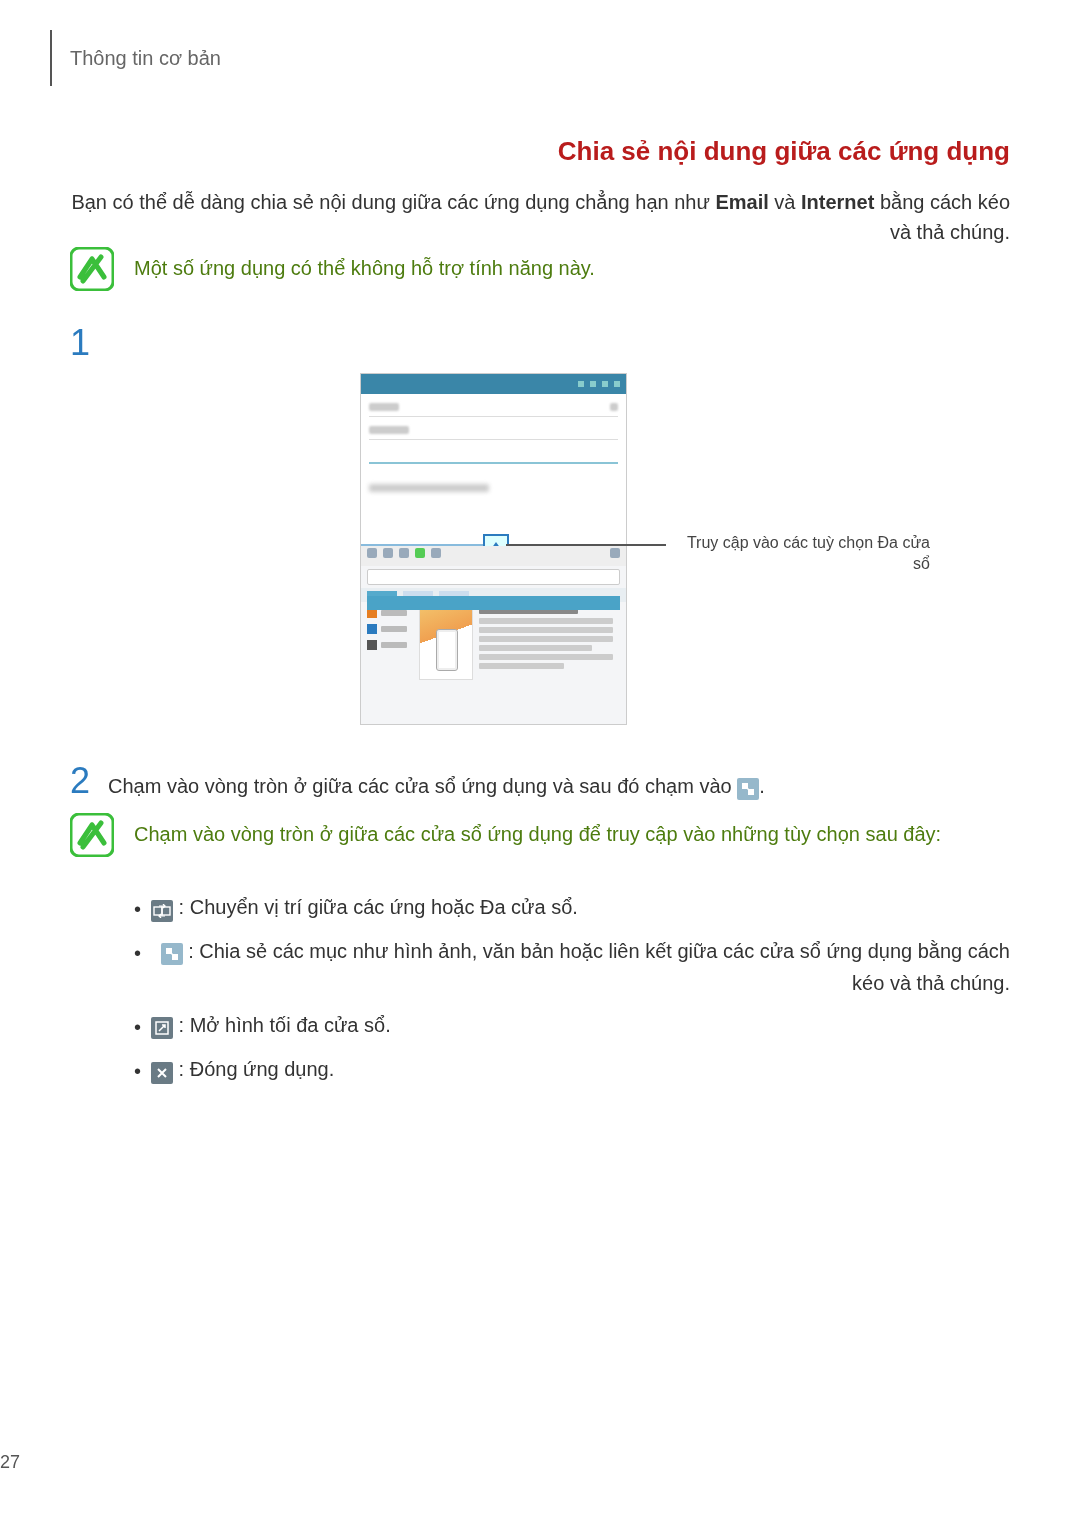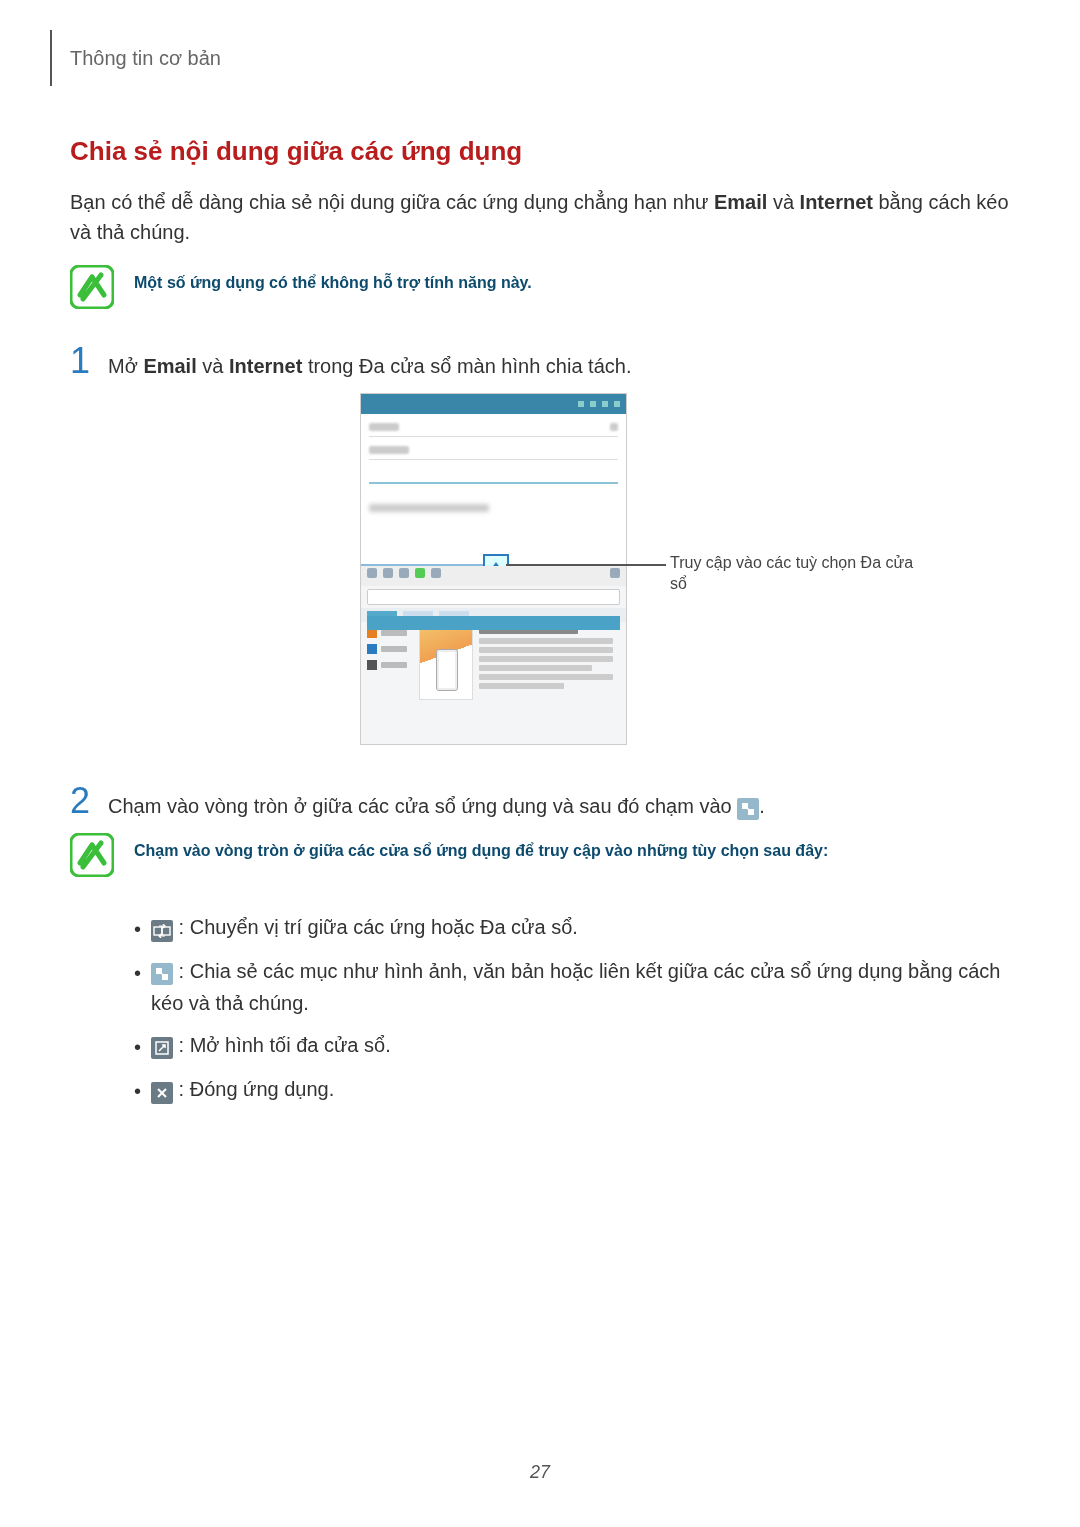--- a/index.html
+++ b/index.html
@@ -8,20 +8,21 @@
     font-family: Arial, Helvetica, sans-serif;
     background: #fff;
     color: #333;
     width: 1080px;
     height: 1527px;
     box-sizing: border-box;
     position: relative;
   }
   .page {
     padding: 30px 70px 0 70px;
+    text-align: right;
   }
   .header-line {
     border-left: 2px solid #555;
     height: 56px;
     padding-left: 18px;
     display: flex;
     align-items: center;
     margin-bottom: 50px;
     margin-left: -20px;
   }
@@ -32,37 +33,35 @@
   h2 {
     font-size: 26px;
     font-weight: bold;
     color: #b91c1c;
     margin: 0 0 20px 0;
   }
   .para {
     font-size: 20px;
     color: #333;
     line-height: 1.5;
-    margin-bottom: 18px;
   }
   .note-row {
     display: flex;
     align-items: flex-start;
     gap: 20px;
     margin-bottom: 30px;
   }
   .note-icon {
     flex: 0 0 auto;
   }
   .note-text {
-    font-size: 16px;
-    color: #0c4a6e;
+    font-size: 20px;
+    color: #4d7c0f;
     line-height: 1.5;
     padding-top: 6px;
-    font-weight: bold;
   }
   .step-row {
     display: flex;
     align-items: flex-start;
     gap: 18px;
     margin-bottom: 12px;
   }
   .step-num {
     font-size: 36px;
     color: #2B7BBF;
@@ -226,26 +225,25 @@
     font-size: 20px;
     color: #333;
     line-height: 1.6;
     margin-bottom: 10px;
   }
   .bullet-dot {
     padding-top: 2px;
   }
   .page-number {
     position: absolute;
-    bottom: 44px;
+    bottom: 54px;
     left: 0; right: 0;
-    text-align: center;
+    text-align: left;
     font-size: 18px;
     color: #555;
-    font-style: italic;
   }
   b { font-weight: bold; }
 </style>
 </head>
 <body>
 
 <div class="page">
 
   <div class="header-line">
     <span class="header-text">Thông tin cơ bản</span>
@@ -262,23 +260,20 @@
       <svg width="44" height="44" viewBox="0 0 44 44">
         <rect x="1" y="1" width="42" height="42" rx="8" fill="none" stroke="#3BBF3B" stroke-width="3"></rect>
         <path d="M10 30 L22 12 M22 12 L34 30 M13 34 L31 10" stroke="#3BBF3B" stroke-width="5" stroke-linecap="round" fill="none"></path>
       </svg>
     </span>
     <div class="note-text">Một số ứng dụng có thể không hỗ trợ tính năng này.</div>
   </div>
 
   <div class="step-row">
     <div class="step-num">1</div>
-    <div class="step-text">
-      <span>Mở </span><b>Email</b><span> và </span><b>Internet</b><span> trong Đa cửa sổ màn hình chia tách.</span>
-    </div>
   </div>
 
   <div class="figure-area">
     <div class="device-screen">
       <div class="ds-top">
         <div class="ds-topbar">
           <div class="dot"></div>
             <div class="dot"></div>
             <div class="dot"></div>
             <div class="dot"></div>

